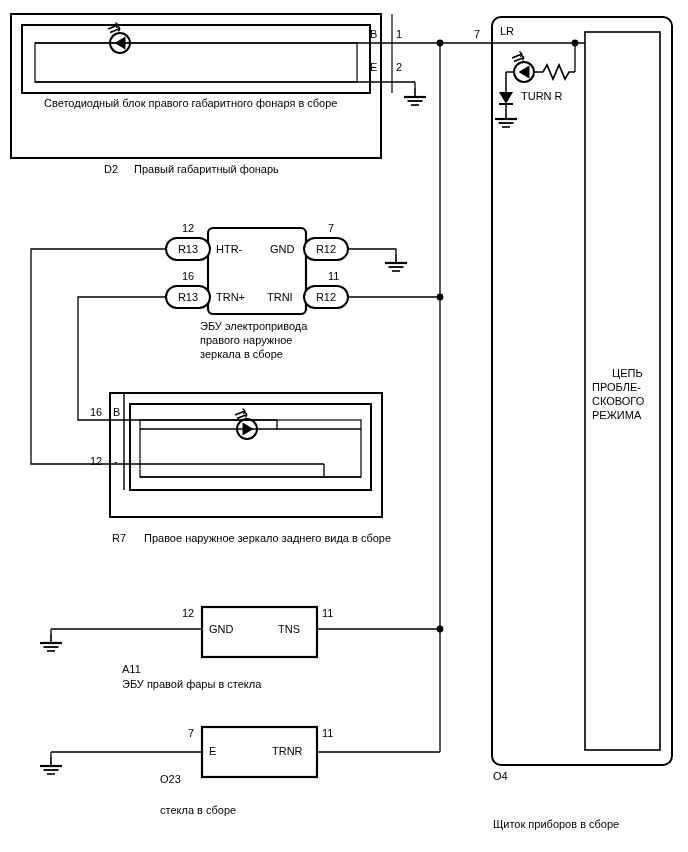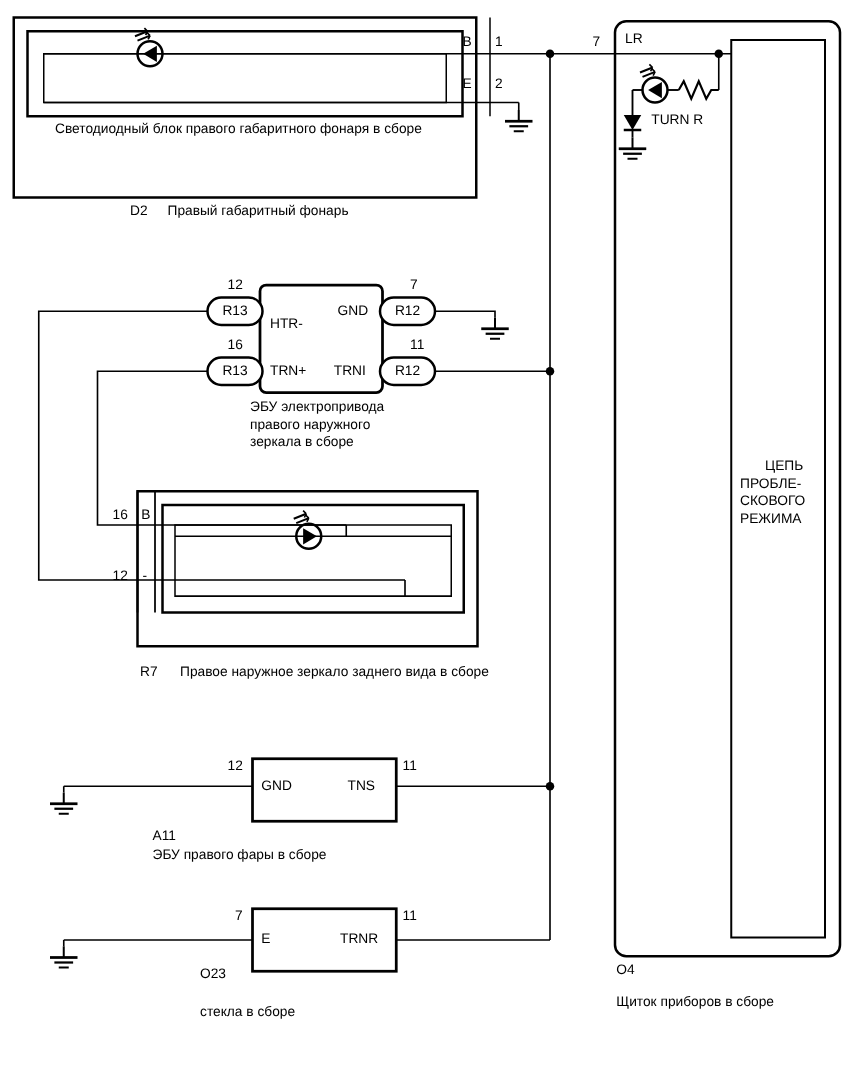--- a/index.html
+++ b/index.html
@@ -192,55 +192,55 @@
   <div class="lbl t11" style="left:134px;top:163px;">Правый габаритный фонарь</div>
 
   <div class="lbl t11" style="left:474px;top:28px;">7</div>
   <div class="lbl t11" style="left:500px;top:25px;">LR</div>
   <div class="lbl t11" style="left:521px;top:90px;">TURN R</div>
   <div class="lbl t11" style="left:592px;top:367px;padding-left:20px;">ЦЕПЬ</div>
   <div class="lbl t11" style="left:592px;top:381px;">ПРОБЛЕ-</div>
   <div class="lbl t11" style="left:592px;top:395px;">СКОВОГО</div>
   <div class="lbl t11" style="left:592px;top:409px;">РЕЖИМА</div>
   <div class="lbl t11" style="left:493px;top:770px;">O4</div>
-  <div class="lbl t11" style="left:493px;top:796px;">Щиток приборов в сборе</div>
+  <div class="lbl t11" style="left:493px;top:818px;">Щиток приборов в сборе</div>
 
   <div class="lbl t11" style="left:182px;top:222px;">12</div>
   <div class="lbl t11" style="left:173px;top:243px;width:30px;text-align:center;">R13</div>
-  <div class="lbl t11" style="left:216px;top:253px;text-align:center;">HTR-</div>
+  <div class="lbl t11" style="left:216px;top:243px;text-align:center;">HTR-</div>
 
   <div class="lbl t11" style="left:182px;top:270px;">16</div>
   <div class="lbl t11" style="left:173px;top:291px;width:30px;text-align:center;">R13</div>
   <div class="lbl t11" style="left:216px;top:291px;">TRN+</div>
 
   <div class="lbl t11" style="left:328px;top:222px;">7</div>
   <div class="lbl t11" style="left:311px;top:243px;width:30px;text-align:center;">R12</div>
   <div class="lbl t11" style="left:270px;top:243px;">GND</div>
 
   <div class="lbl t11" style="left:328px;top:270px;">11</div>
   <div class="lbl t11" style="left:311px;top:291px;width:30px;text-align:center;">R12</div>
   <div class="lbl t11" style="left:267px;top:291px;">TRNI</div>
 
   <div class="lbl t11" style="left:200px;top:320px;">ЭБУ электропривода</div>
-  <div class="lbl t11" style="left:200px;top:334px;">правого наружного</div>
+  <div class="lbl t11" style="left:200px;top:334px;">правого наружное</div>
   <div class="lbl t11" style="left:200px;top:348px;">зеркала в сборе</div>
 
   <div class="lbl t11" style="left:90px;top:406px;">16</div>
   <div class="lbl t11" style="left:113px;top:406px;">B</div>
   <div class="lbl t11" style="left:90px;top:455px;">12</div>
   <div class="lbl t11" style="left:114px;top:455px;">-</div>
   <div class="lbl t11" style="left:112px;top:532px;">R7</div>
   <div class="lbl t11" style="left:144px;top:532px;">Правое наружное зеркало заднего вида в сборе</div>
 
   <div class="lbl t11" style="left:182px;top:607px;">12</div>
   <div class="lbl t11" style="left:209px;top:623px;">GND</div>
   <div class="lbl t11" style="left:322px;top:607px;">11</div>
   <div class="lbl t11" style="left:278px;top:623px;">TNS</div>
   <div class="lbl t11" style="left:122px;top:663px;">A11</div>
-  <div class="lbl t11" style="left:122px;top:678px;">ЭБУ правого фары в сборе</div>
+  <div class="lbl t11" style="left:122px;top:678px;">ЭБУ правой фары в стекла</div>
 
   <div class="lbl t11" style="left:188px;top:727px;">7</div>
   <div class="lbl t11" style="left:209px;top:745px;">E</div>
   <div class="lbl t11" style="left:322px;top:727px;">11</div>
   <div class="lbl t11" style="left:272px;top:745px;">TRNR</div>
   <div class="lbl t11" style="left:160px;top:773px;">O23</div>
   <div class="lbl t11" style="left:160px;top:804px;">стекла в сборе</div>
 
 </div>
 

